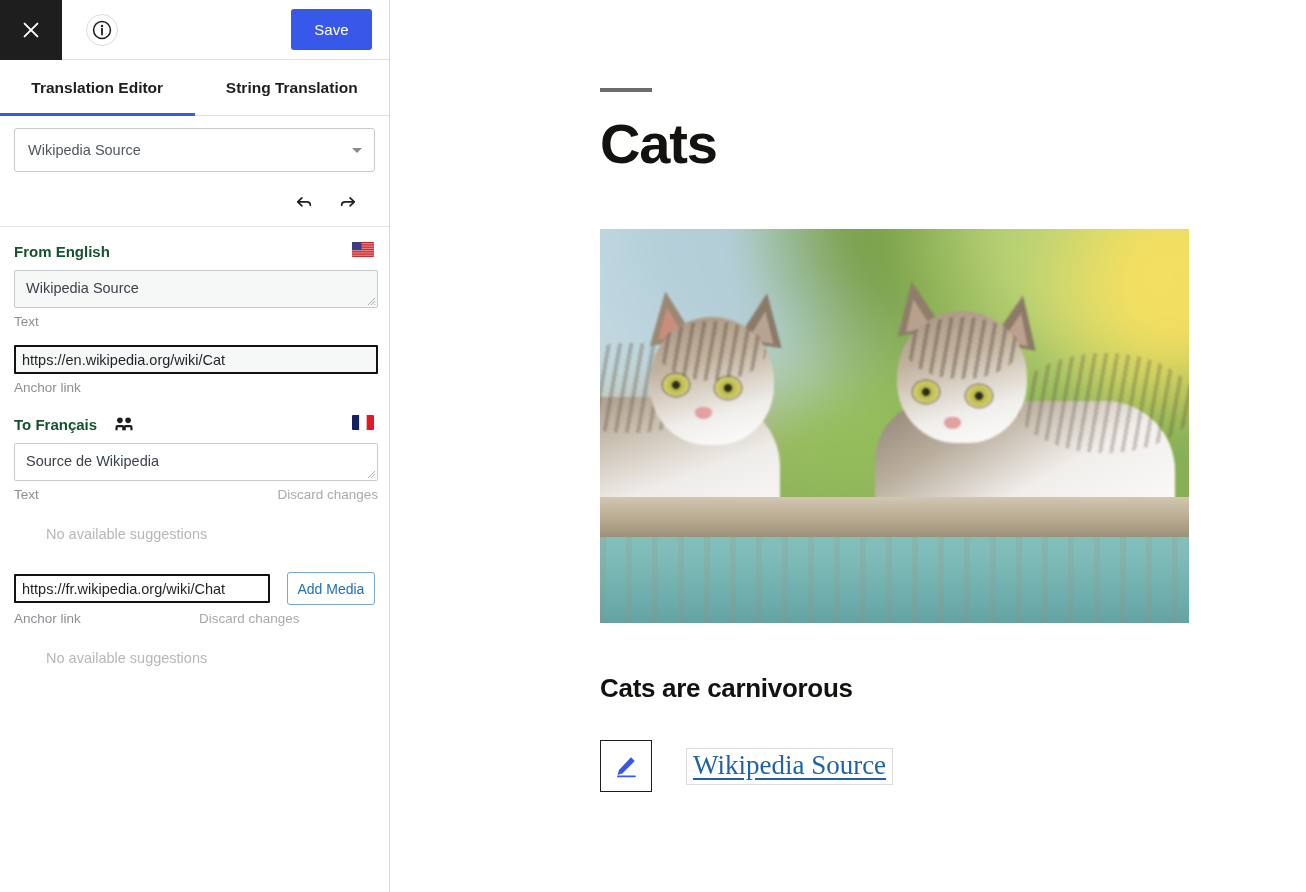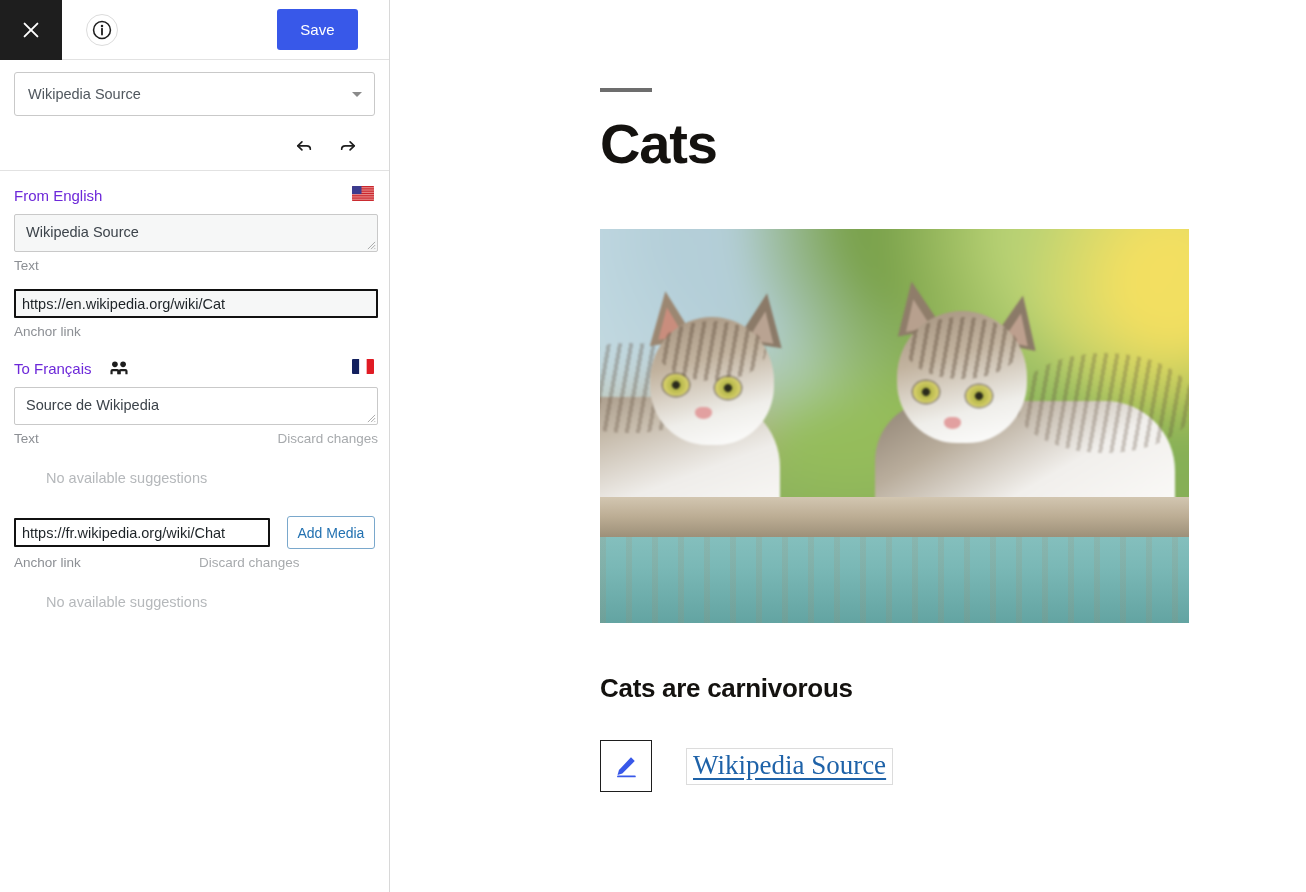--- a/index.html
+++ b/index.html
@@ -40,21 +40,21 @@
     margin-left: 24px;
     width: 32px; height: 32px;
     border-radius: 50%;
     border: 1px solid #dcdcdc;
     display: flex; align-items: center; justify-content: center;
     cursor: pointer;
     background: #fff;
   }
   .save-btn {
     position: absolute;
-    right: 31px; top: 9px;
+    right: 17px; top: 9px;
     width: 81px; height: 41px;
     background: #3858e9;
     color: #fff;
     border: none; border-radius: 3px;
     font-size: 15px;
     font-family: "Liberation Sans", sans-serif;
     cursor: pointer;
     letter-spacing: .1px;
   }
 
@@ -120,21 +120,21 @@
   }
 
   
   .pane { padding: 14px 14px 0 14px; }
   .pane-head {
     display: flex; align-items: center;
     margin-bottom: 9px;
     position: relative;
     height: 20px;
   }
-  .pane-head .lbl { font-size: 15px; font-weight: 400; color: #6d28d9; }
+  .pane-head .lbl { font-size: 15px; font-weight: 700; color: #14532d; }
   .people-icon { margin-left: 17px; display:flex; }
   .flag {
     position: absolute; right: 1px; top: 1px;
     width: 22px; height: 15px;
     border-radius: 1px;
     overflow: hidden;
     display: block;
   }
 
   .ta {
@@ -366,20 +366,24 @@
       <div class="info-btn">
         <svg width="22" height="22" viewBox="0 0 24 24">
           <circle cx="12" cy="12" r="9.2" fill="none" stroke="#1e1e1e" stroke-width="1.7"></circle>
           <circle cx="12" cy="7.6" r="1.35" fill="#1e1e1e"></circle>
           <path d="M12 10.6 V17" stroke="#1e1e1e" stroke-width="2" stroke-linecap="round"></path>
         </svg>
       </div>
       <button class="save-btn">Save</button>
     </div>
 
+    <div class="tabs">
+      <div class="tab active">Translation Editor</div>
+      <div class="tab">String Translation</div>
+    </div>
 
     <div class="sec tight">
       <div class="sel">
         <span>Wikipedia Source</span>
         <span class="caret"></span>
       </div>
       <div class="undo-row">
         <span class="iconbtn">
           <svg width="22" height="20" viewBox="0 0 24 24">
             <path d="M9.5 7 L4.5 11.8 L9.5 16.6" fill="none" stroke="#1e1e1e" stroke-width="2" stroke-linecap="round" stroke-linejoin="round"></path>

